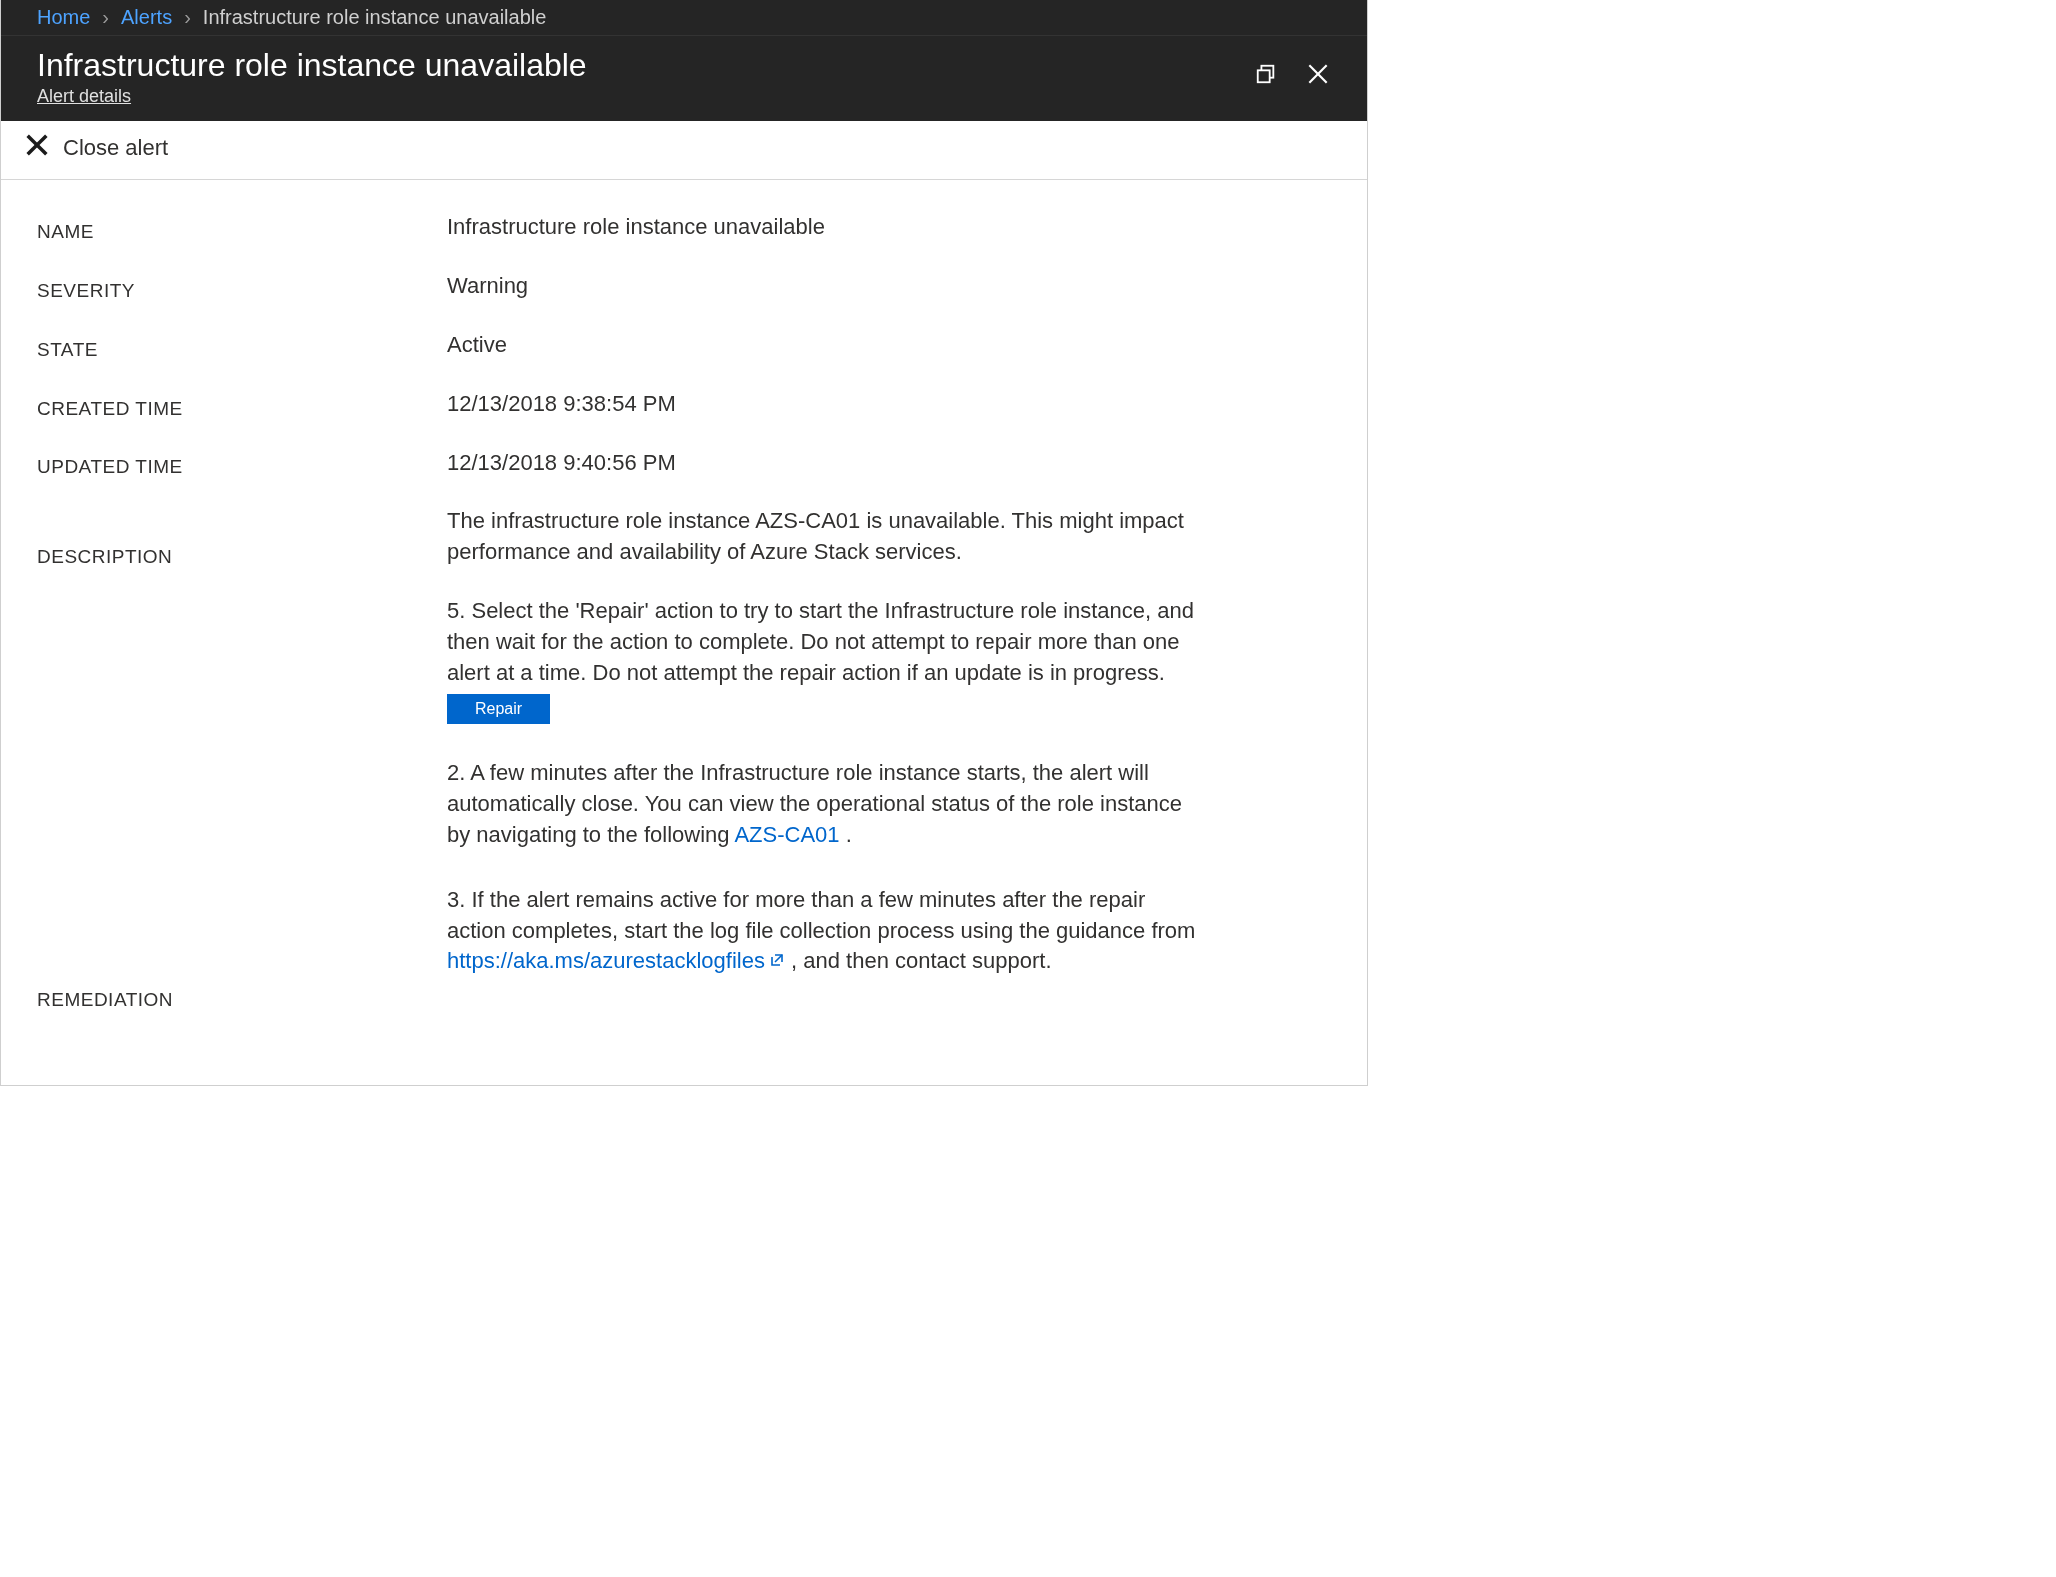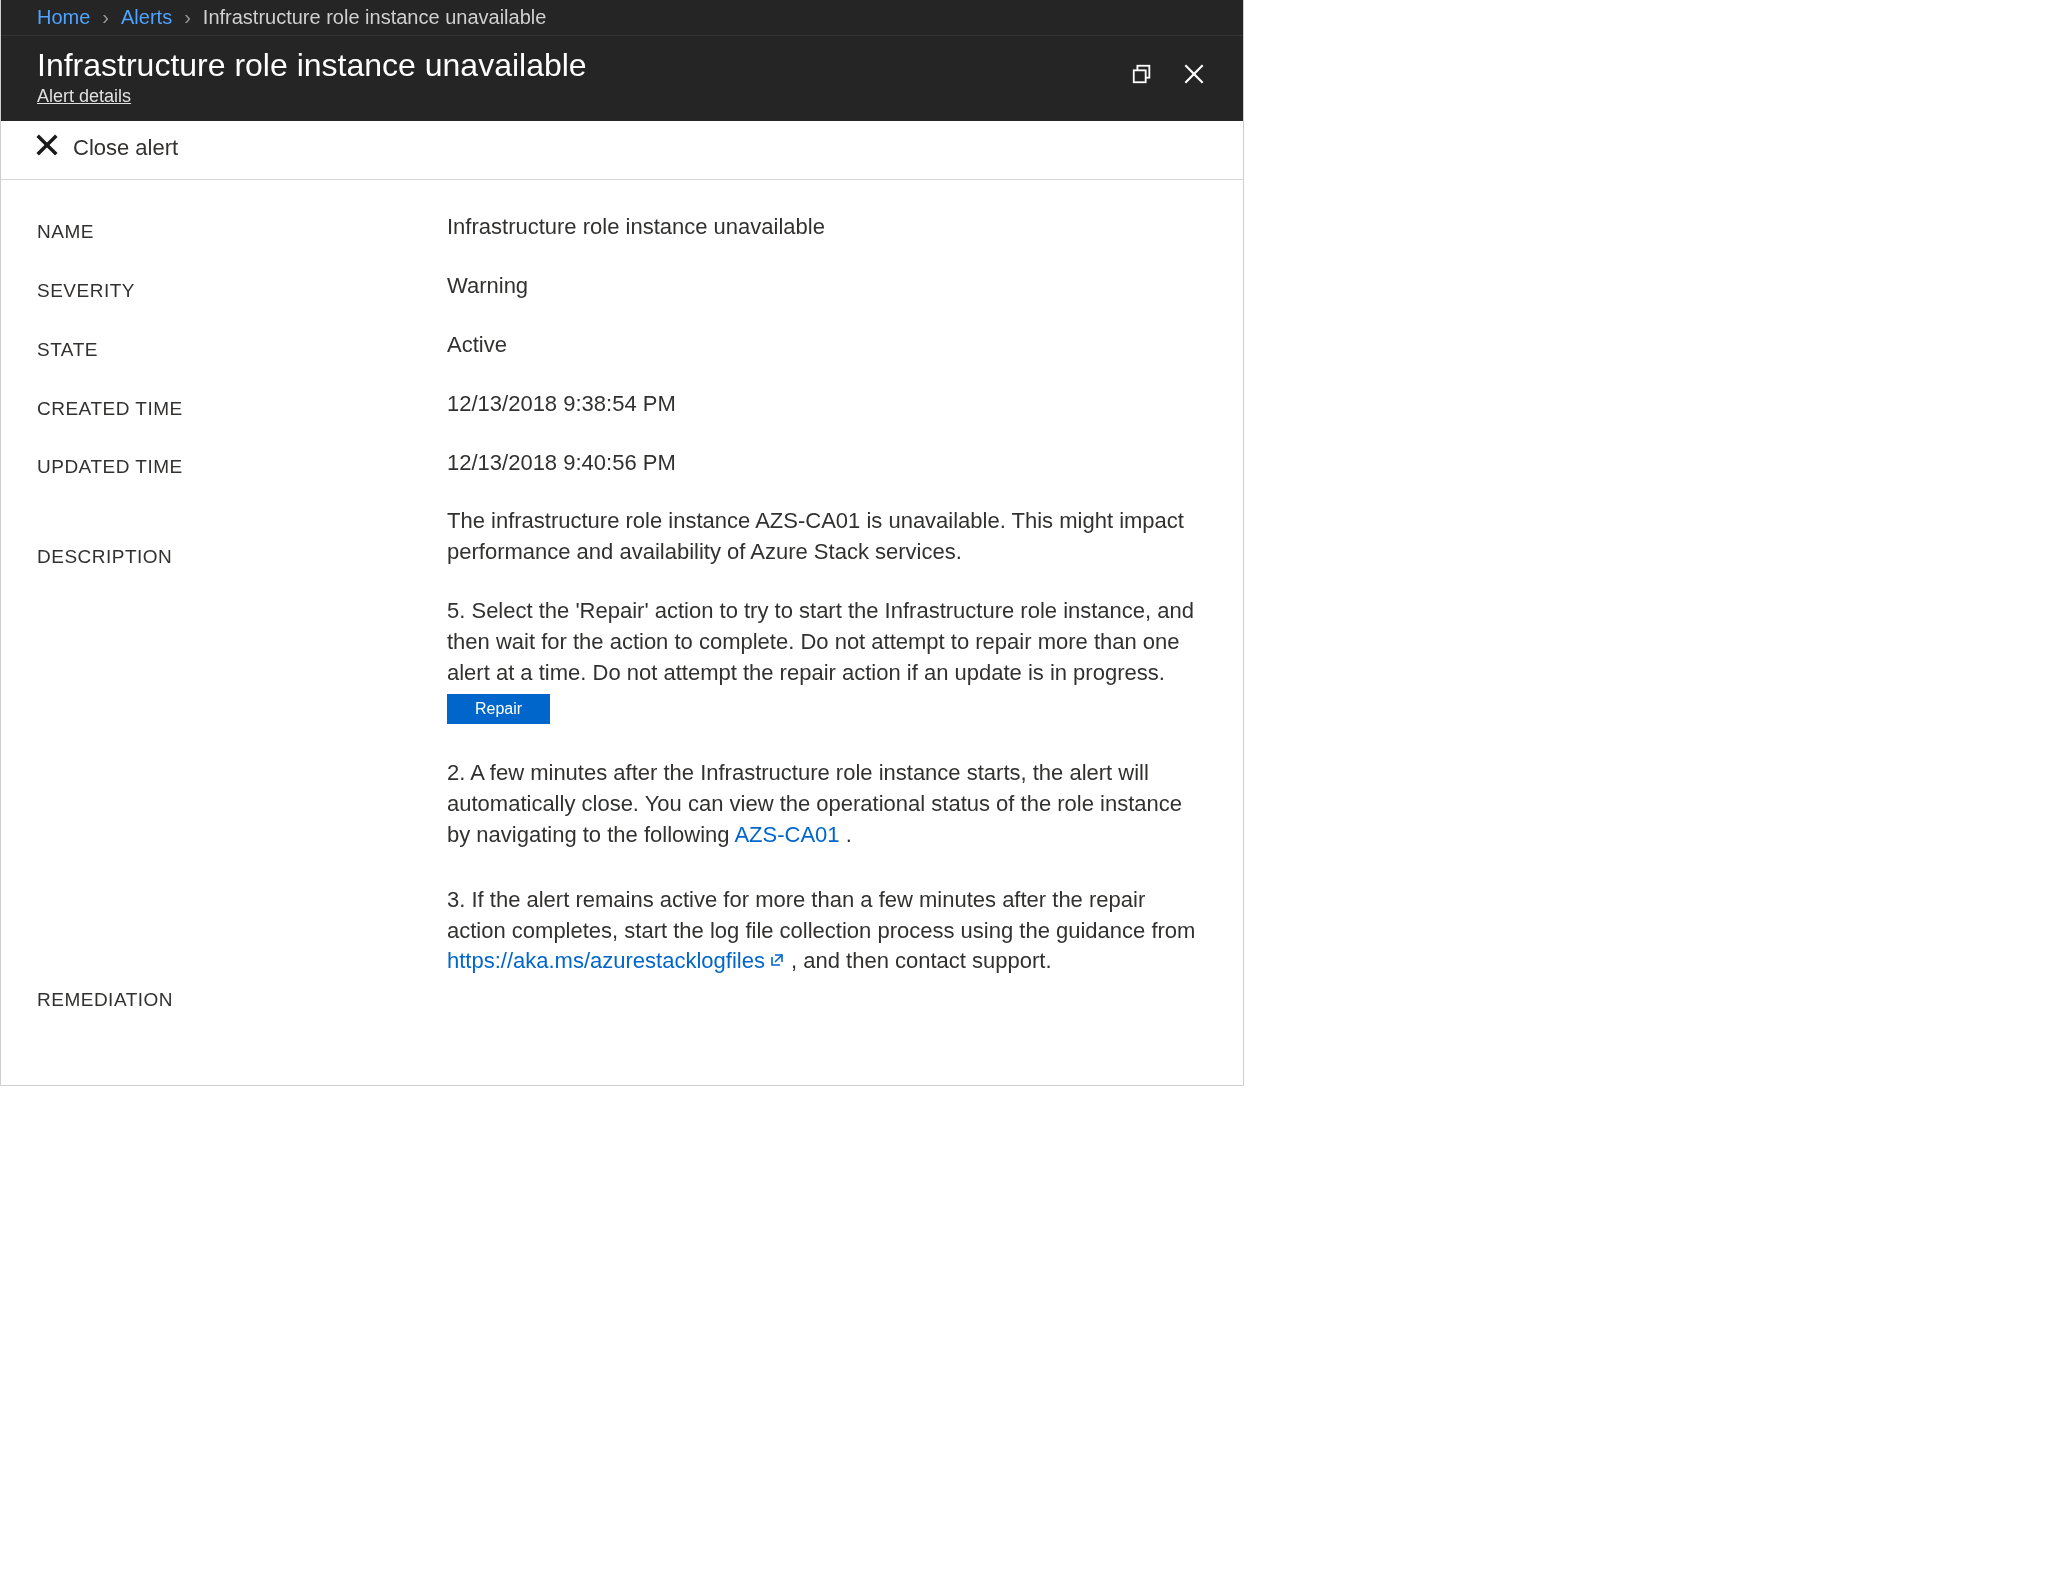--- a/index.html
+++ b/index.html
@@ -46,21 +46,21 @@
   .blade-header-icons {
     display: flex;
     gap: 28px;
     align-items: center;
   }
   .blade-header-icons svg { fill: #ffffff; width: 22px; height: 22px; cursor: pointer; }
   .blade-header-icons .close svg { stroke: #ffffff; stroke-width: 2; fill: none; width: 26px; height: 26px; }
   .toolbar {
     display: flex;
     align-items: center;
-    padding: 10px 36px 14px 32px;
+    padding: 10px 36px 14px 22px;
     border-bottom: 1px solid #d6d6d6;
     gap: 12px;
     background: #ffffff;
   }
   .toolbar .x-icon svg { width: 28px; height: 28px; stroke: #1b1b1b; stroke-width: 3; fill: none; }
   .toolbar-btn {
     display: flex;
     align-items: center;
     gap: 12px;
     cursor: pointer;
@@ -108,21 +108,21 @@
   }
   .ext-icon {
     display: inline-block;
     vertical-align: baseline;
     margin-left: 4px;
   }
   .ext-icon svg { width: 16px; height: 16px; stroke: #0066cc; fill: none; stroke-width: 1.6; }
   .outer {
     border: 1px solid #cfcfcf;
     border-top: none;
-    width: 1244px;
+    width: 1368px;
     margin: 0;
   }
 </style>
 </head>
 <body>
 
 <div class="outer">
 
   <div class="top-area">
     <div class="breadcrumb">

